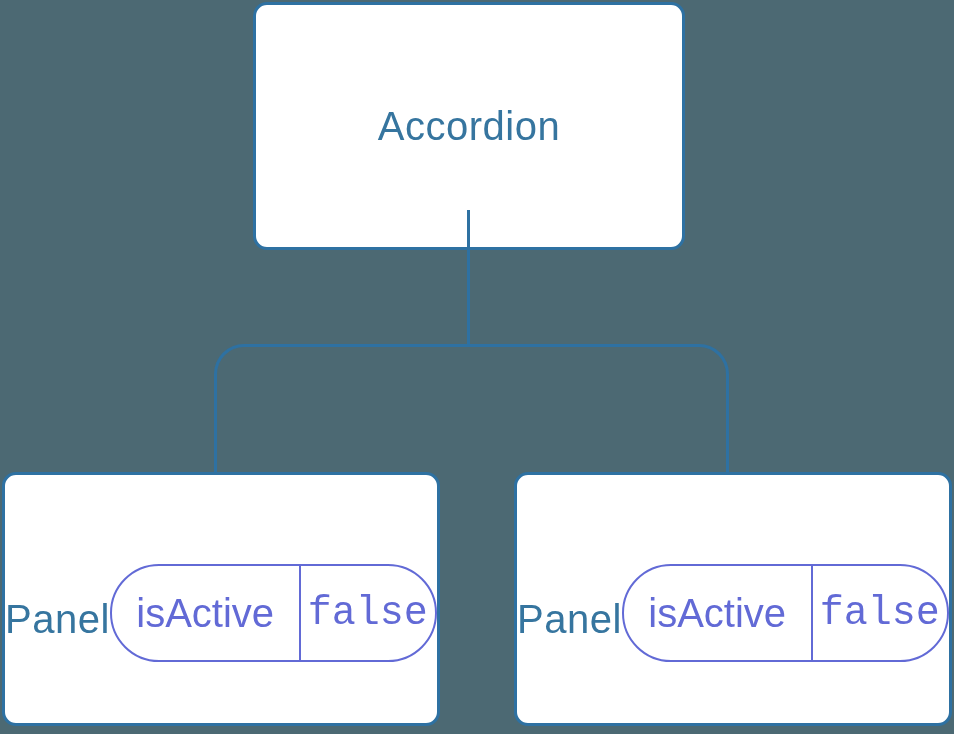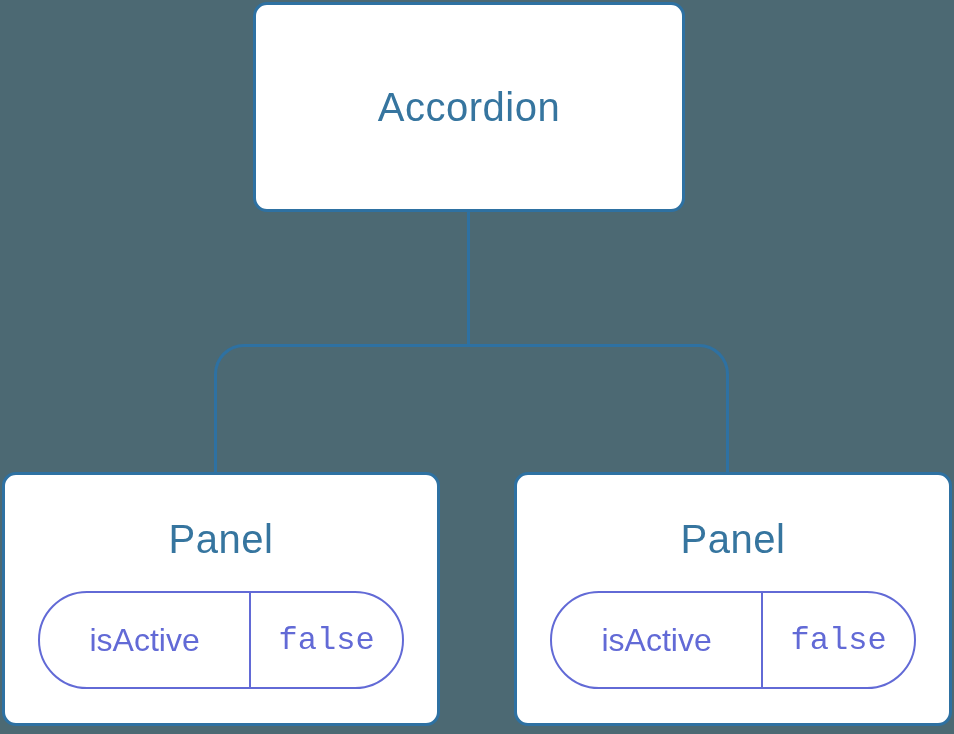--- a/index.html
+++ b/index.html
@@ -25,21 +25,21 @@
     color: #36759F;
     font-size: 40px;
     font-weight: 500;
     letter-spacing: 0.5px;
     text-align: center;
   }
   #accordion-node {
     left: 253px;
     top: 2px;
     width: 432px;
-    height: 210px;
+    height: 248px;
     display: flex;
     align-items: center;
     justify-content: center;
   }
   .connector-stem {
     position: absolute;
     left: 467px;
     top: 210px;
     width: 3px;
     height: 137px;
@@ -56,21 +56,21 @@
     border-left: 3px solid #2E71A2;
     border-right: 3px solid #2E71A2;
     border-top-left-radius: 30px;
     border-top-right-radius: 30px;
   }
   .panel-node {
     top: 472px;
     width: 438px;
     height: 254px;
     display: flex;
-    flex-direction: column;
+    flex-direction: row;
     align-items: center;
   }
   #panel-node-left  { left: 2px; }
   #panel-node-right { left: 514px; }
   .panel-title {
     margin-top: 40px;
     line-height: 48px;
   }
   .state-pill {
     margin-top: 28px;
@@ -81,21 +81,21 @@
     border-radius: 49px;
     display: flex;
     align-items: stretch;
     overflow: hidden;
   }
   .state-cell {
     display: flex;
     align-items: center;
     justify-content: center;
     color: #626AD6;
-    font-size: 32px;
+    font-size: 40px;
     font-weight: 400;
   }
   .state-cell.key   { flex: 0 0 57.8%; border-right: 2.5px solid #626AD6; }
   .state-cell.value { flex: 1 1 auto; font-family: Liberation Mono, monospace; }
 </style>
 </head>
 <body>
 
 <div class="node" id="accordion-node">
   <span class="node-label">Accordion</span>

